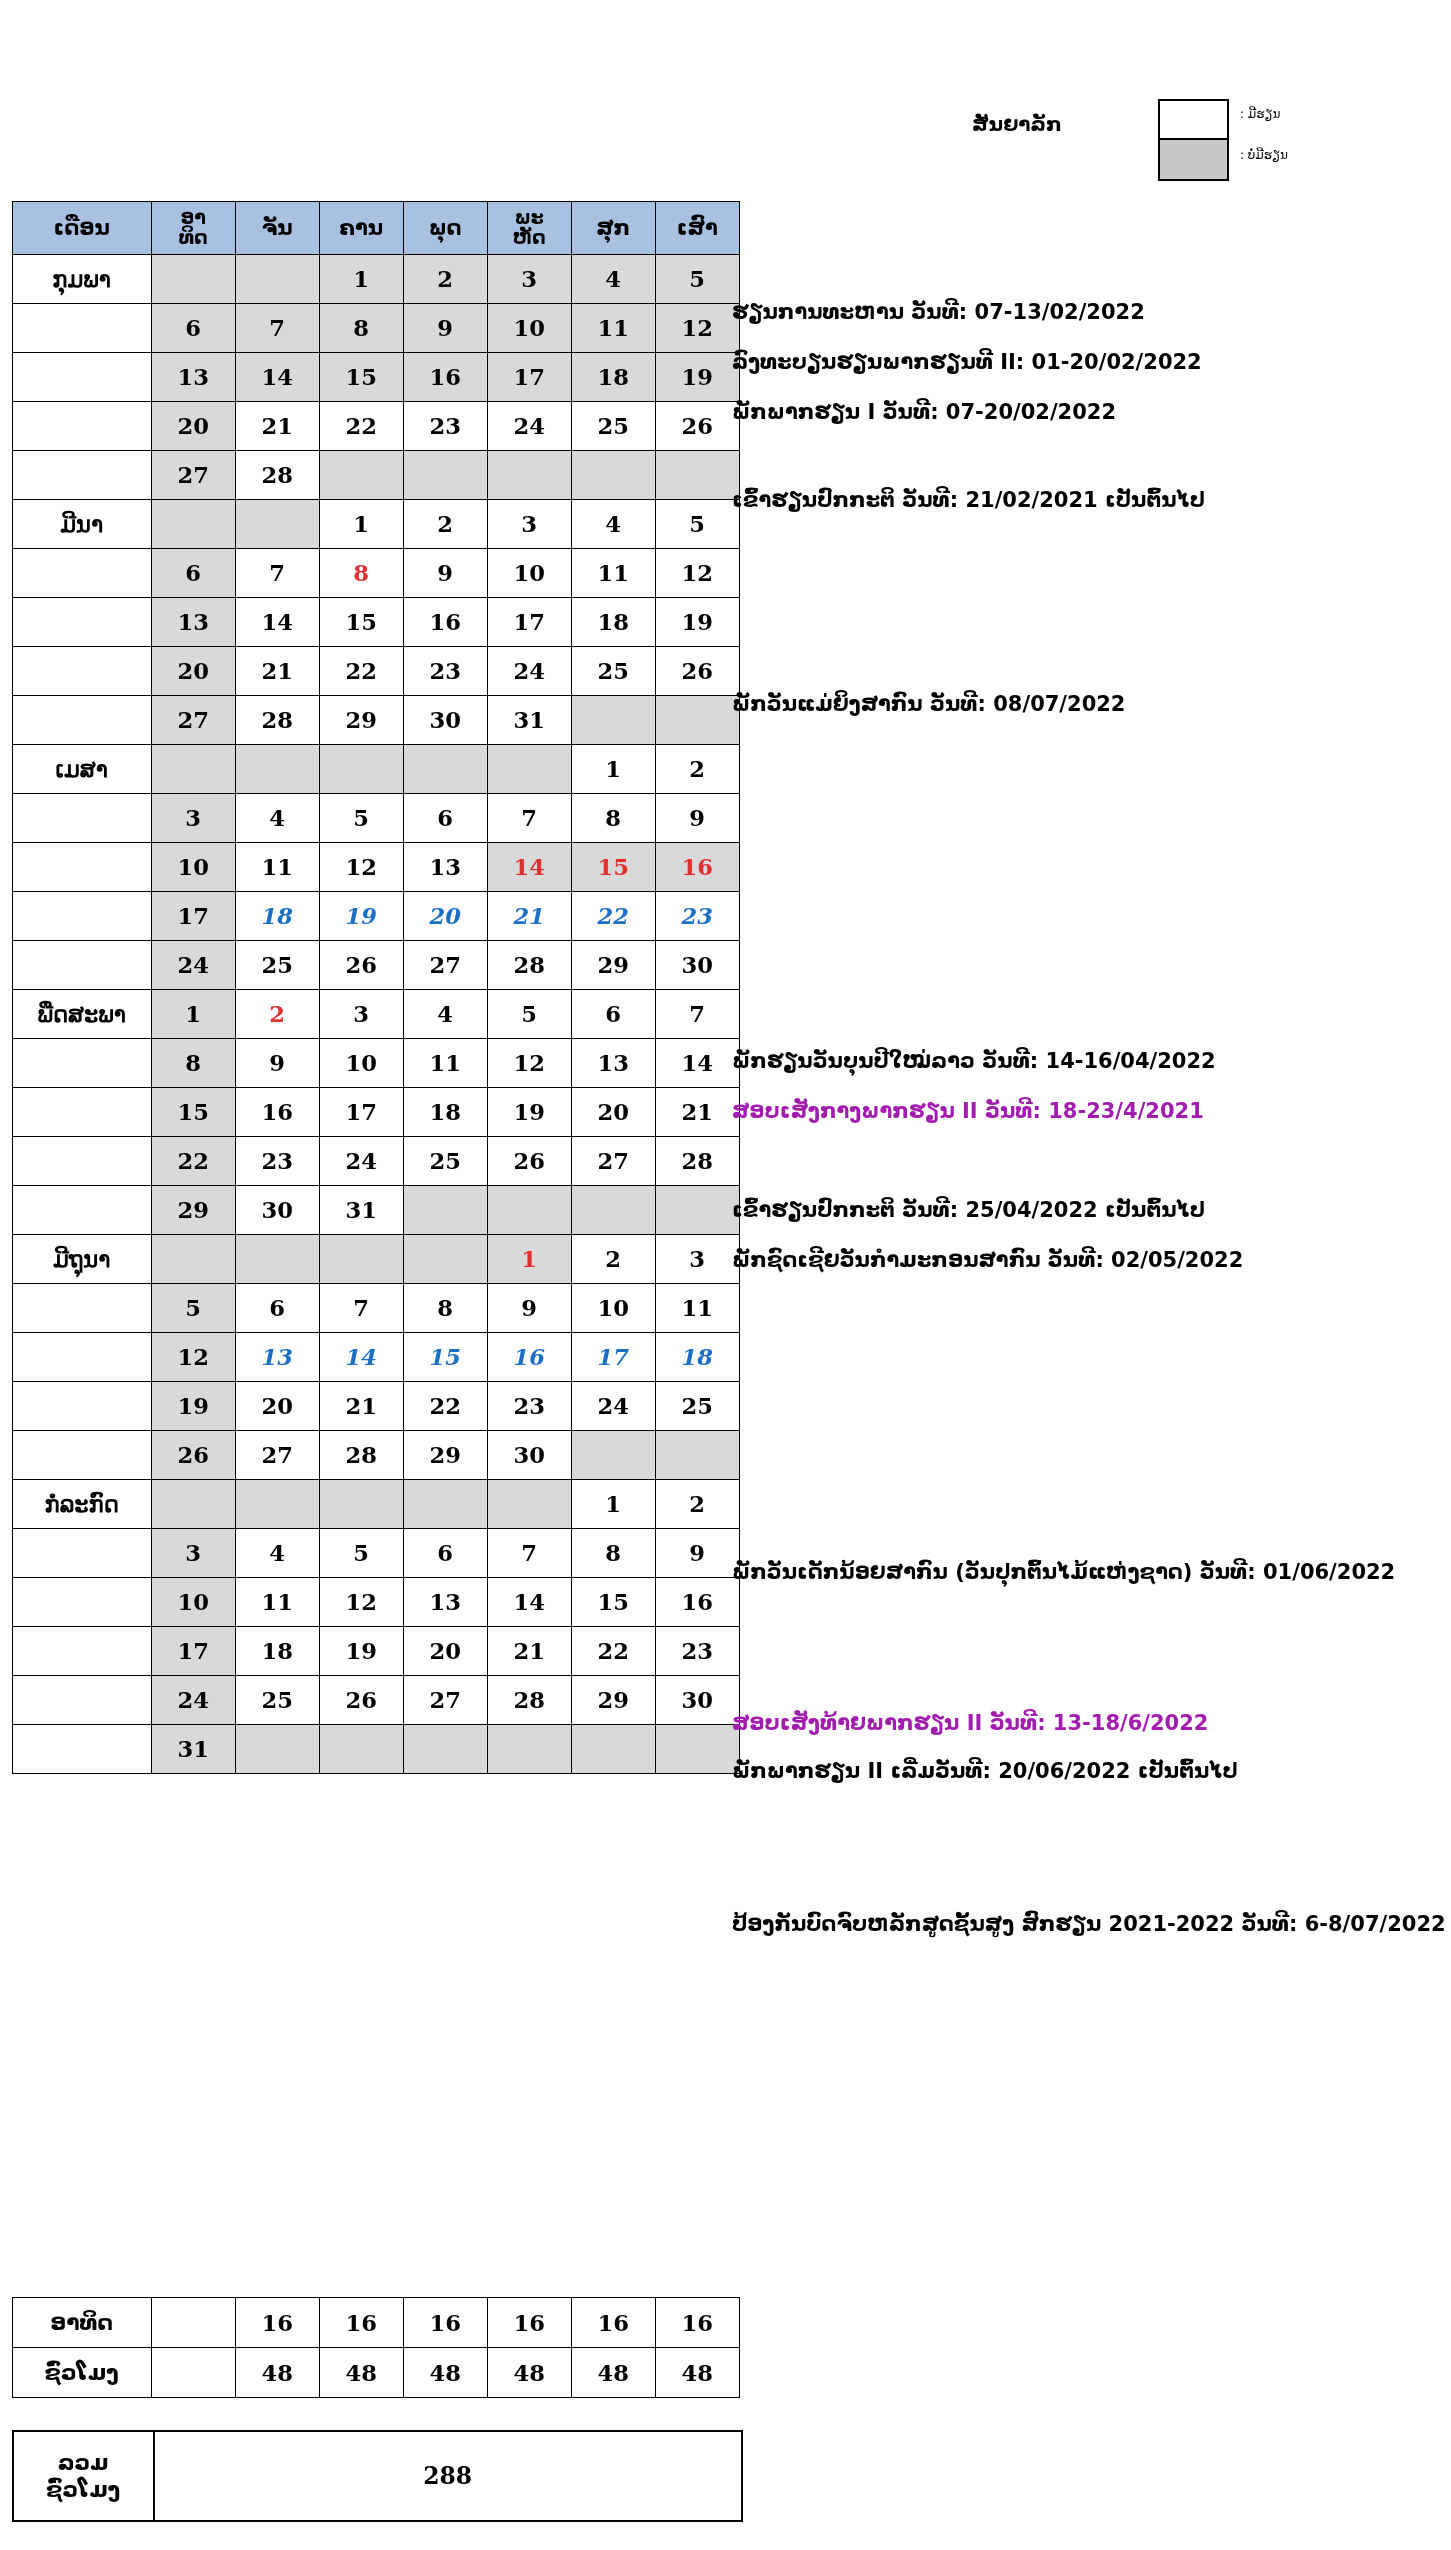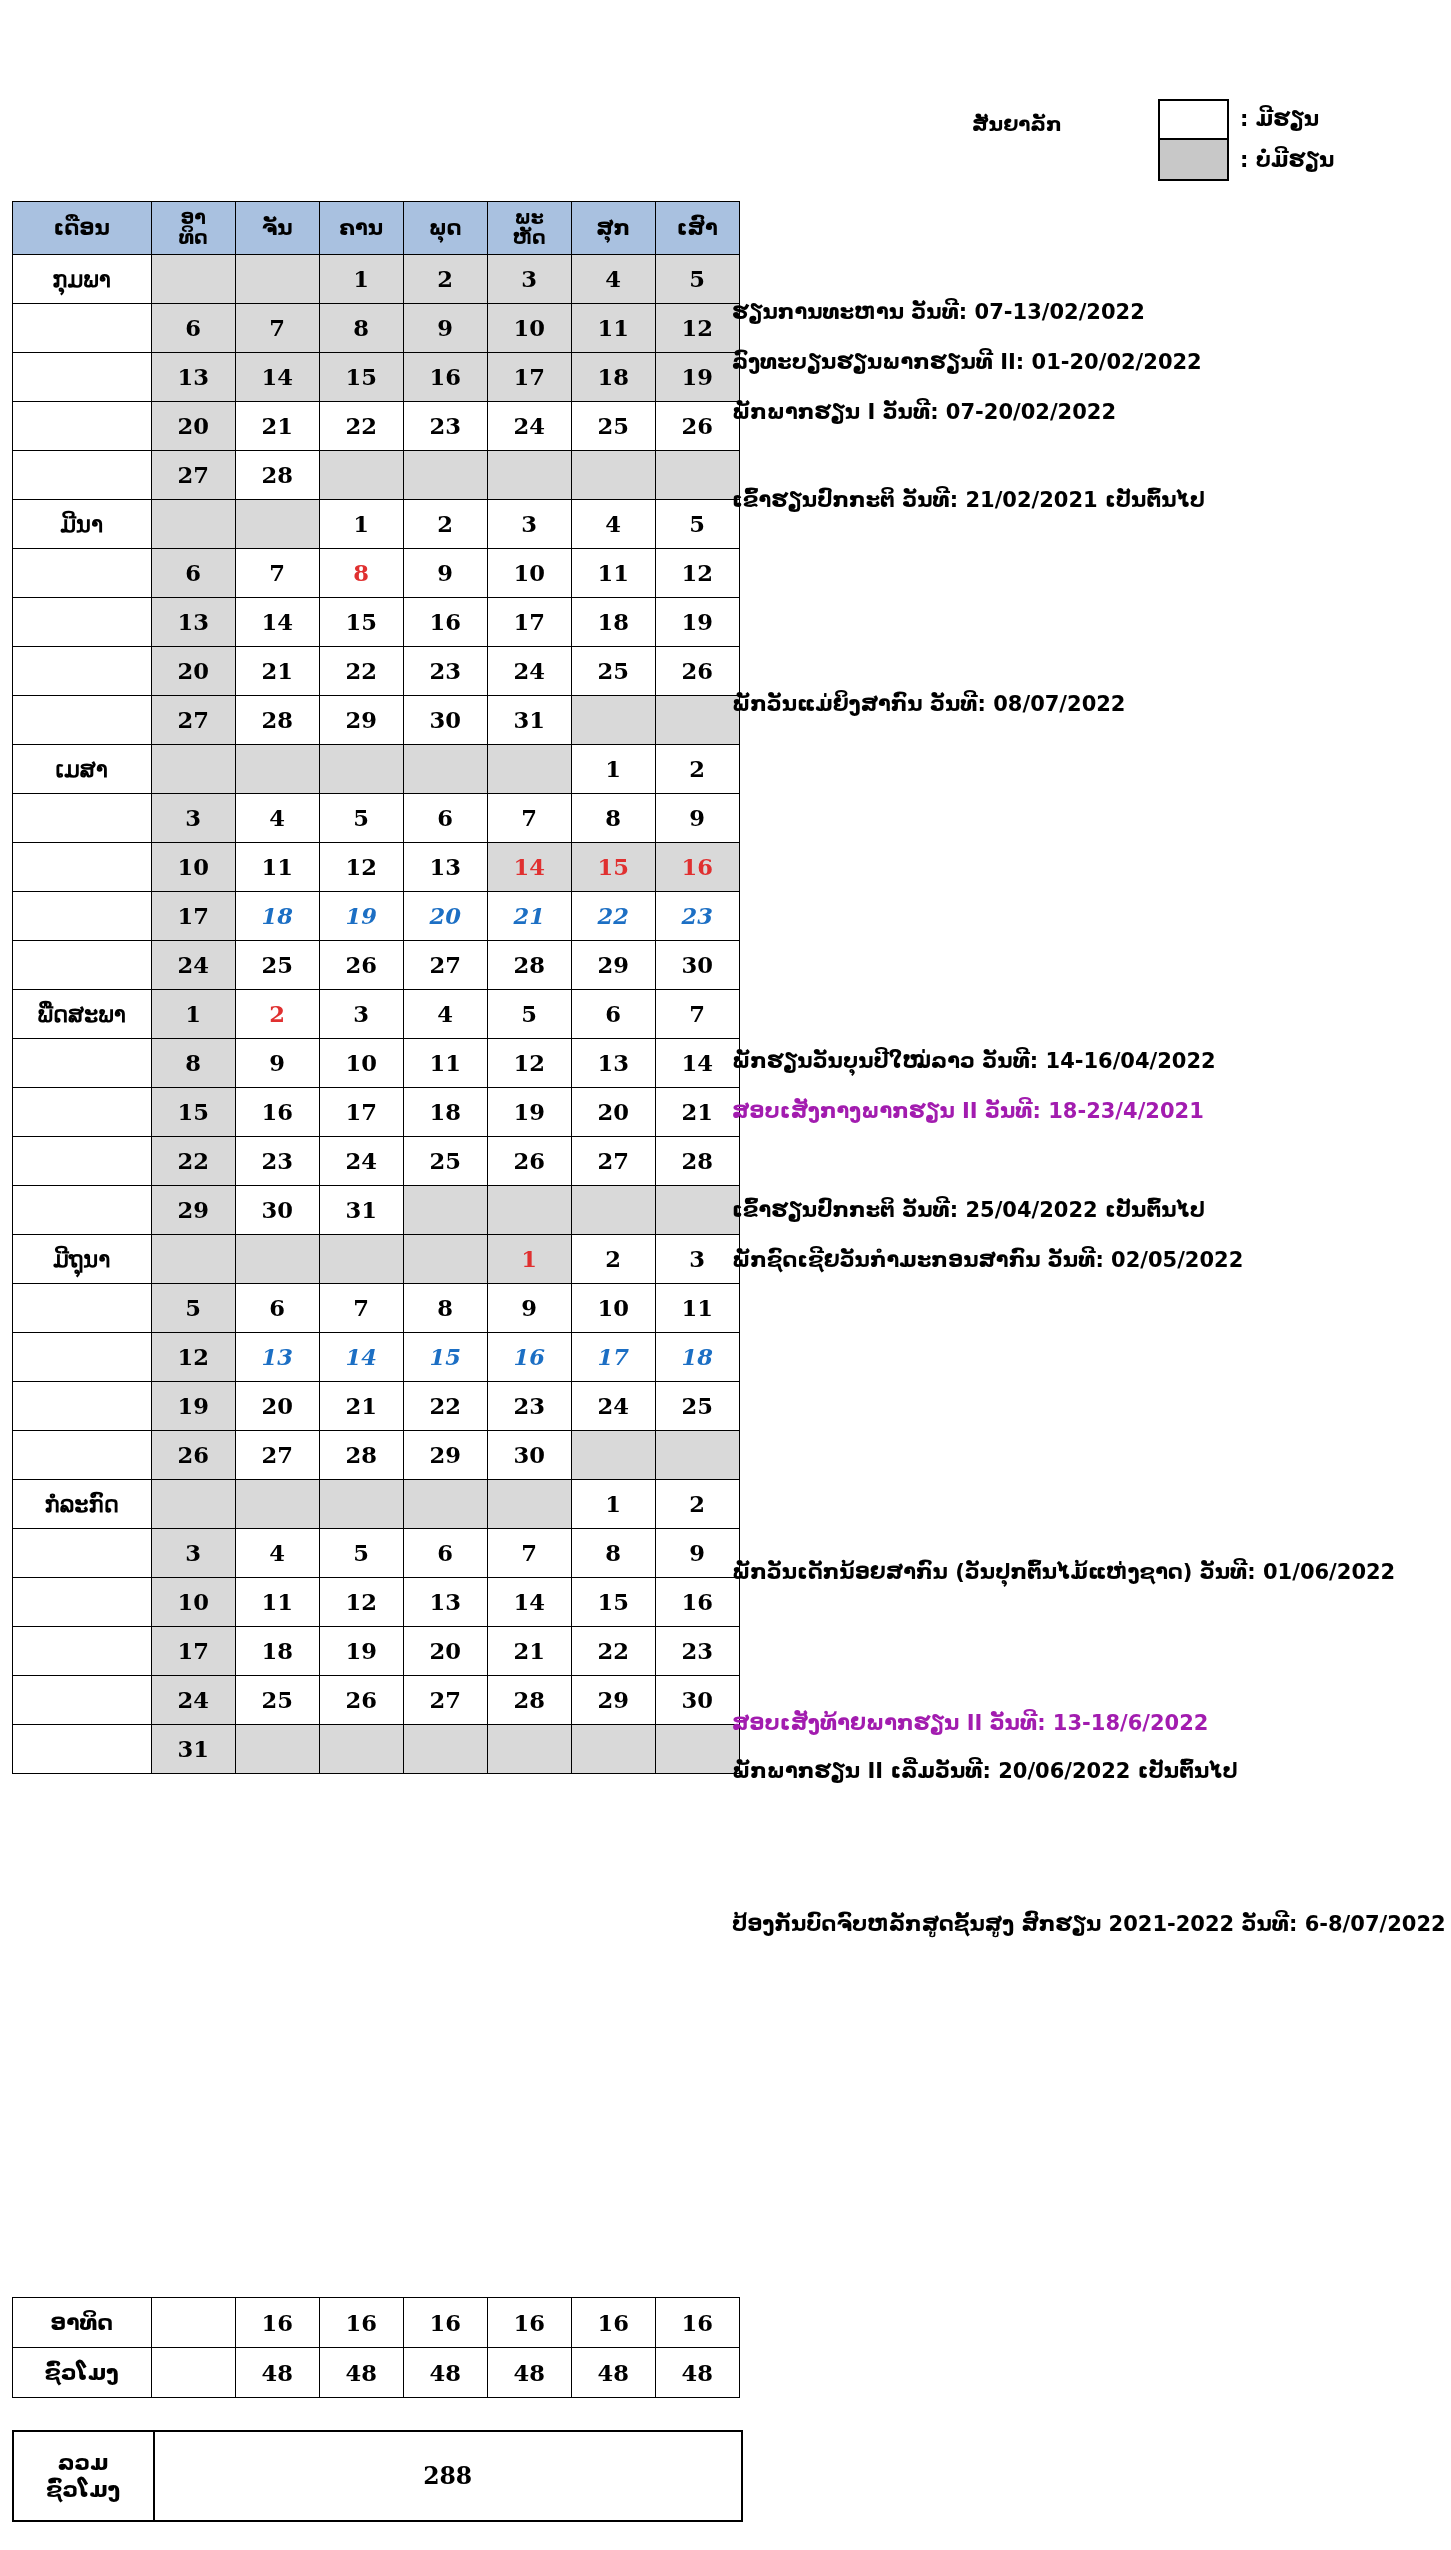--- a/index.html
+++ b/index.html
@@ -32,21 +32,21 @@
   .legend-boxes{position:absolute; left:186px; top:0px;}
   .legend-row{position:relative; height:41px;}
   .legend-swatch{
     position:absolute; left:0; top:0; width:71px; height:41px;
     border:2.5px solid #000; box-sizing:border-box;
   }
   .legend-swatch.white{background:#ffffff;}
   .legend-swatch.gray{background:#c8c8c8; border-top:none;}
   .legend-text{
     position:absolute; left:82px; top:8.4px;
-    font-size:21px; font-weight:bold; white-space:nowrap;
+    font-size:12px; font-weight:normal; white-space:nowrap;
   }
 
   
   .cal-wrap{position:absolute; left:11.7px; top:201px;}
   table.cal{border-collapse:collapse; table-layout:fixed;}
   table.cal td, table.cal th{
     border:1.7px solid #000;
     padding:0;
     text-align:center;
     vertical-align:middle;

